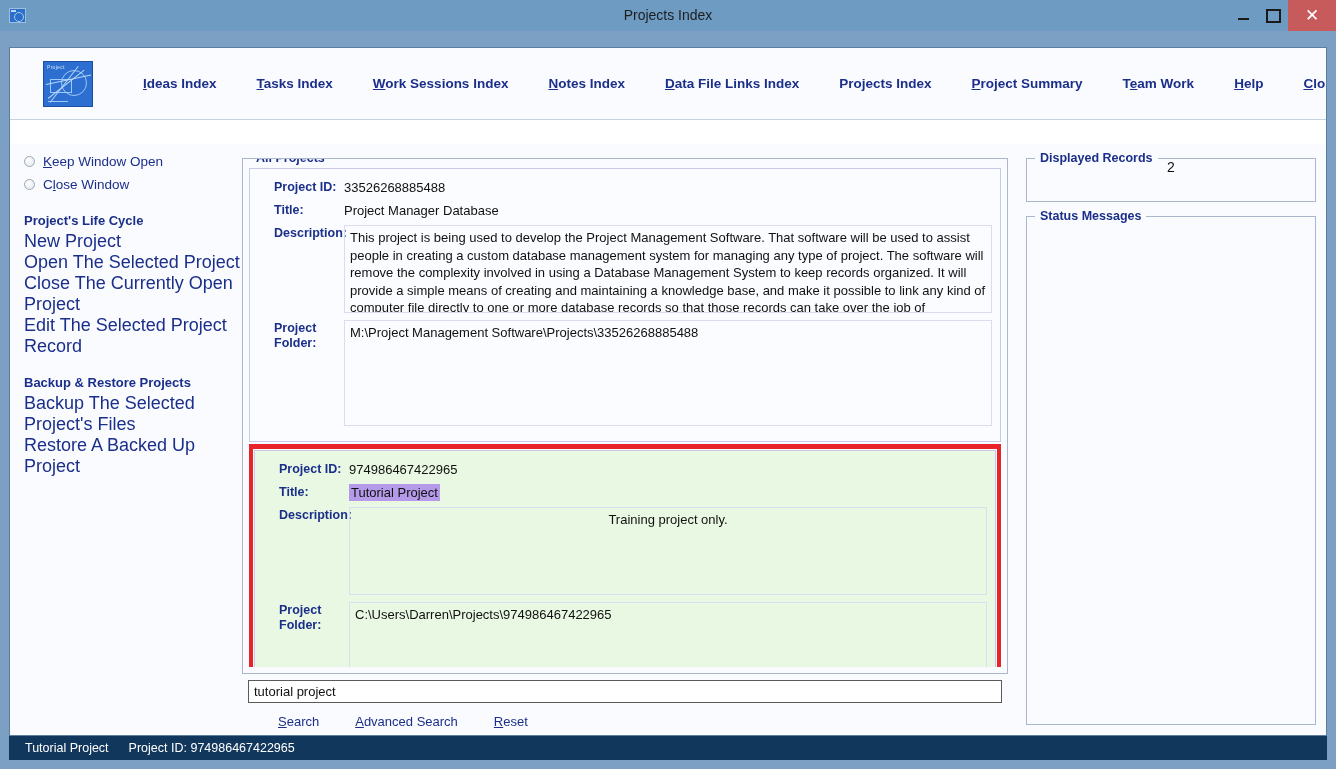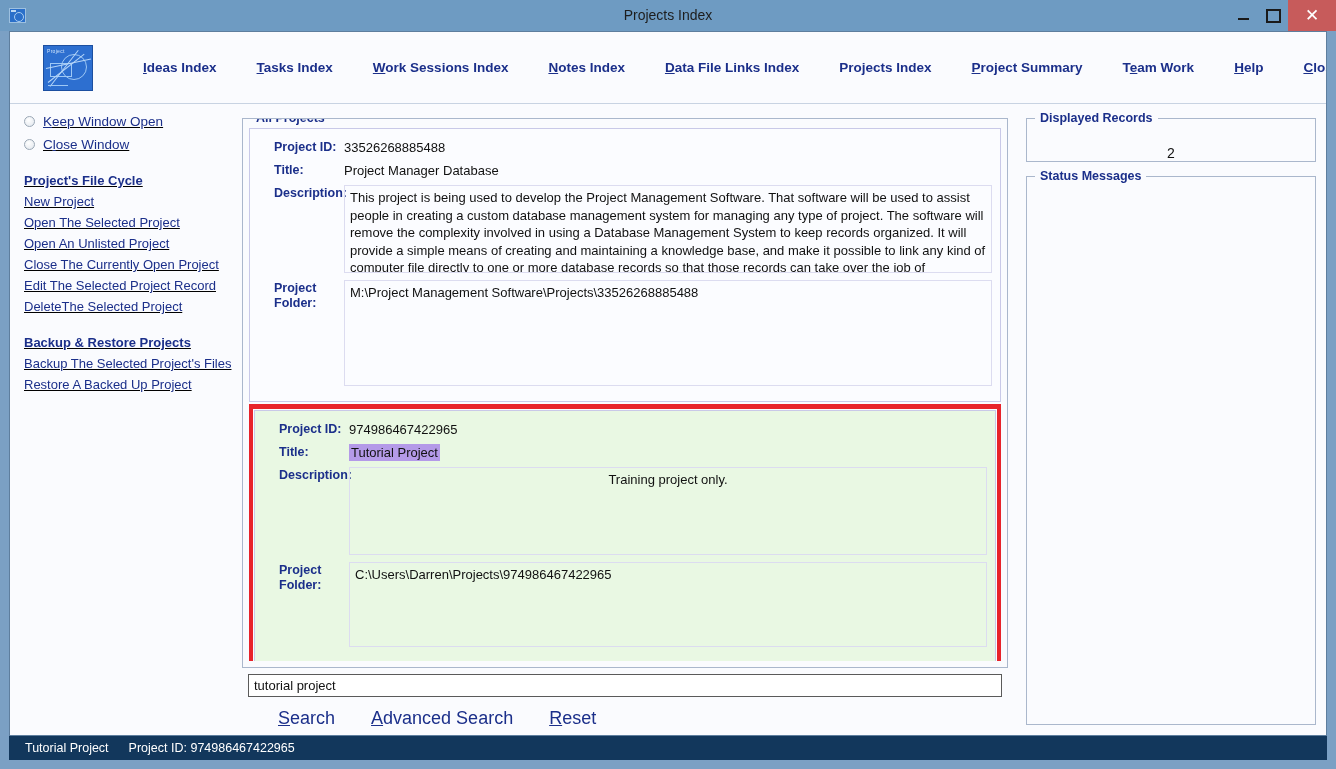--- a/index.html
+++ b/index.html
@@ -63,25 +63,26 @@
     border: 2px solid #1a1a1a;
   }
   .wc.close {
     width: 48px; background: #c75b5b; color: #ffffff;
     font-size: 17px; font-weight: 400;
   }
 
   
   #client {
     flex: 1 1 auto;
-    margin: 0 9px 0 9px;
-    background: #86efac;
+    margin: 16px 9px 0 9px;
+    background: #ffffff;
     border: 1px solid #5e7e9e;
     display: flex; flex-direction: column;
     overflow: hidden;
+    gap: 24px;
   }
 
   
   #toolbar {
     height: 72px; flex: 0 0 72px;
     display: flex; align-items: center;
     background: #fafbfe;
     border-bottom: 1px solid #c8d3e2;
   }
   #logo {
@@ -129,40 +130,39 @@
   
   #body {
     flex: 1 1 auto; display: flex; overflow: hidden;
     background: #fafbfe;
   }
 
   
   #sidebar {
     width: 232px; flex: 0 0 232px;
     padding: 7px 0 16px 14px;
-    text-decoration: underline;
   }
   .radio-row {
     display: flex; align-items: center;
     height: 21px; margin-bottom: 2px; cursor: pointer;
   }
   .radio-dot {
     width: 11px; height: 11px; border-radius: 50%;
     border: 1px solid #9aa7b5;
     background: radial-gradient(circle at 40% 35%, #ffffff 0%, #e9edf2 70%, #dde3ea 100%);
     margin-right: 8px; flex: 0 0 auto;
   }
   .radio-label { font-size: 13.5px; color: #1b2f8a; }
   .radio-label u { text-decoration: underline; }
   .side-head {
     font-size: 13px; font-weight: bold; color: #1b2f8a;
     margin-top: 18px; margin-bottom: 3px;
   }
   .side-link {
-    font-size: 13px; color: #1b2f8a;
+    font-size: 18px; color: #1b2f8a;
     line-height: 21px; cursor: pointer;
   }
 
   
   #center {
     flex: 1 1 auto; display: flex; flex-direction: column;
     padding: 0 12px 0 0; min-width: 0;
   }
   .fieldset {
     border: 1px solid #aab7cc;
@@ -236,34 +236,34 @@
     border: 1px solid #5a5a5a;
     background: #ffffff;
     font-family: "Liberation Sans", sans-serif;
     font-size: 13px; color: #111111;
     padding: 0 5px;
   }
   #search-buttons {
     display: flex; gap: 0; margin-top: 9px; padding-left: 12px;
   }
   .sbtn {
-    font-size: 18px; color: #1b2f8a;
+    font-size: 13px; color: #1b2f8a;
     padding: 2px 18px; cursor: pointer;
   }
   .sbtn u { text-decoration: underline; }
 
   
   #right {
     width: 306px; flex: 0 0 306px;
     padding: 0 10px 0 6px;
     display: flex; flex-direction: column;
   }
   #displayed-records-box {
     height: 44px; flex: 0 0 44px;
-    display: flex; align-items: flex-end; justify-content: center;
+    display: flex; align-items: flex-start; justify-content: center;
   }
   #displayed-records-value {
     font-size: 14px; color: #111111;
   }
   #status-messages-box {
     flex: 1 1 auto; margin-bottom: 10px;
     background: #fafbfe;
     padding-left: 28px;
   }
 
@@ -325,27 +325,25 @@
 
       <div id="sidebar">
           <div class="radio-row">
             <span class="radio-dot"></span>
             <span class="radio-label"><u>K</u>eep Window Open</span>
           </div>
           <div class="radio-row">
             <span class="radio-dot"></span>
             <span class="radio-label">C<u>l</u>ose Window</span>
           </div>
-          <div class="side-head">Project's File Cycle</div>
+          <div class="side-head">Project's Life Cycle</div>
           <div class="side-link">New Project</div>
           <div class="side-link">Open The Selected Project</div>
-          <div class="side-link">Open An Unlisted Project</div>
           <div class="side-link">Close The Currently Open Project</div>
           <div class="side-link">Edit The Selected Project Record</div>
-          <div class="side-link">DeleteThe Selected Project</div>
           <div class="side-head">Backup &amp; Restore Projects</div>
           <div class="side-link">Backup The Selected Project's Files</div>
           <div class="side-link">Restore A Backed Up Project</div>
         </div>
 
       <div id="center">
         <div class="fieldset" id="all-projects">
           <span class="legend">All Projects</span>
           <div id="records">
               <div class="record first">

